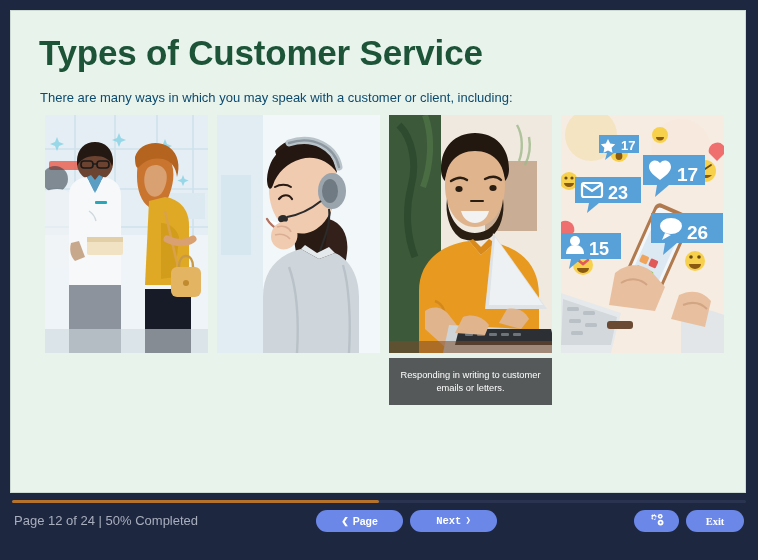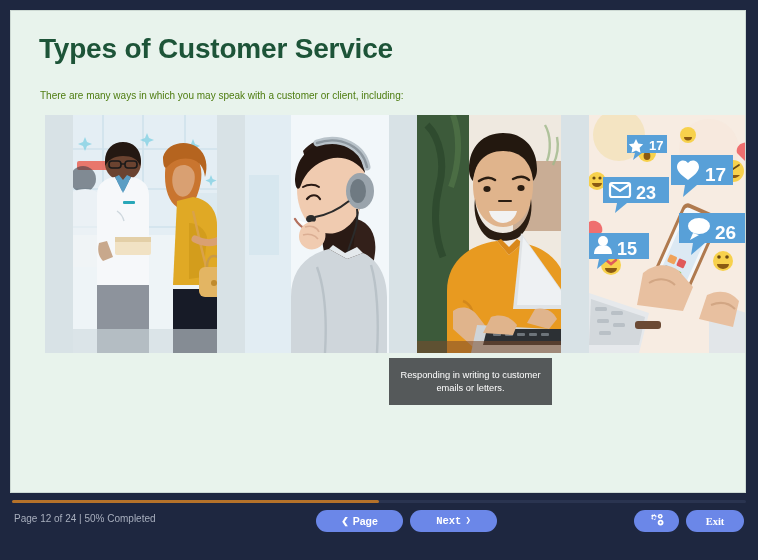--- a/index.html
+++ b/index.html
@@ -11,57 +11,56 @@
   .viewer{position:relative;width:758px;height:560px;background:#1e2740;}
 
   
   .slide{
     position:absolute;left:10px;top:10px;width:736px;height:483px;
     background:#e8f3ec;border:1px solid #cdd9d3;box-sizing:border-box;
     overflow:hidden;
   }
   .slide-title{
     position:absolute;left:28px;top:22px;
-    font-size:28px;font-weight:bold;color:#1d5438;letter-spacing:-0.2px;
+    font-size:35px;font-weight:bold;color:#1d5438;letter-spacing:-0.2px;
     white-space:nowrap;
   }
   .slide-sub{
     position:absolute;left:29px;top:79px;
-    font-size:10px;color:#4d7c0f;white-space:nowrap;
+    font-size:13px;color:#0c4a6e;white-space:nowrap;
   }
 
   
   .cards{
     position:absolute;left:34px;top:104px;
     width:672px;display:flex;gap:9px;
   }
   .card{width:163px;display:flex;flex-direction:column;}
   .photo{
     position:relative;width:163px;height:238px;overflow:hidden;
     background:#d8e2e6;
-    padding-left:28px;
   }
   .photo > svg{display:block;width:163px;height:238px;}
   .caption{
     margin-top:5px;width:163px;height:47px;
     background:#55595a;color:#ffffff;
     font-size:9.3px;line-height:1.32;text-align:center;
     display:flex;align-items:center;justify-content:center;
     padding:4px 7px;box-sizing:border-box;
   }
 
   
   .progress-track{
     position:absolute;left:12px;top:500px;width:734px;height:3px;
     background:#2a3450;border-radius:2px;
   }
   .progress-fill{height:3px;background:#b5722a;border-radius:2px;}
   .page-status{
     position:absolute;left:14px;top:513px;
-    font-size:10px;color:#a7aebd;white-space:nowrap;
+    font-size:13px;color:#a7aebd;white-space:nowrap;
   }
   .btn{
     position:absolute;top:510px;height:22px;
     background:#6b87e8;color:#ffffff;border:none;border-radius:11px;
     font-family:"Liberation Sans", sans-serif;font-size:10.5px;font-weight:bold;
     display:flex;align-items:center;justify-content:center;gap:4px;
     cursor:pointer;padding:0;
   }
   .btn-prev{left:316px;width:87px;}
   .btn-next{left:410px;width:87px;font-family:Liberation Mono, monospace;}

